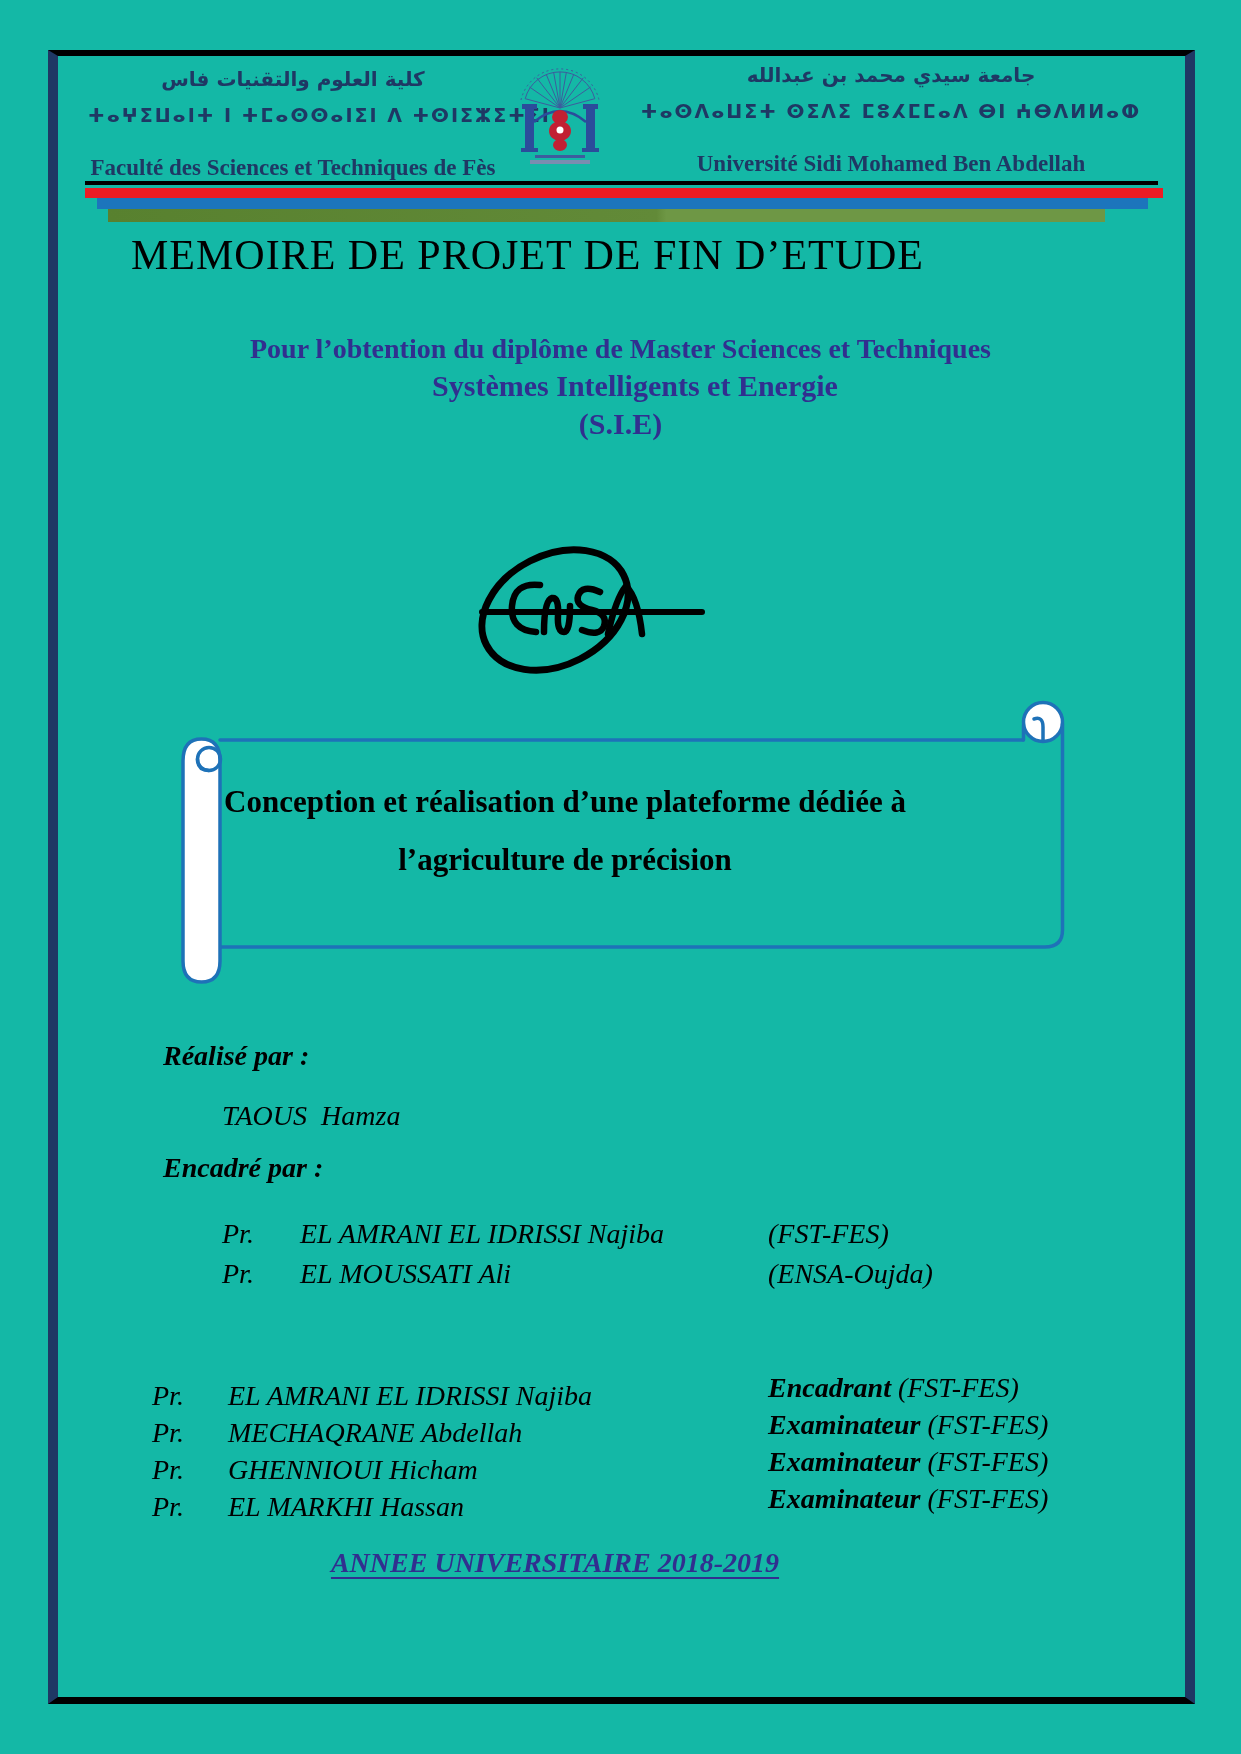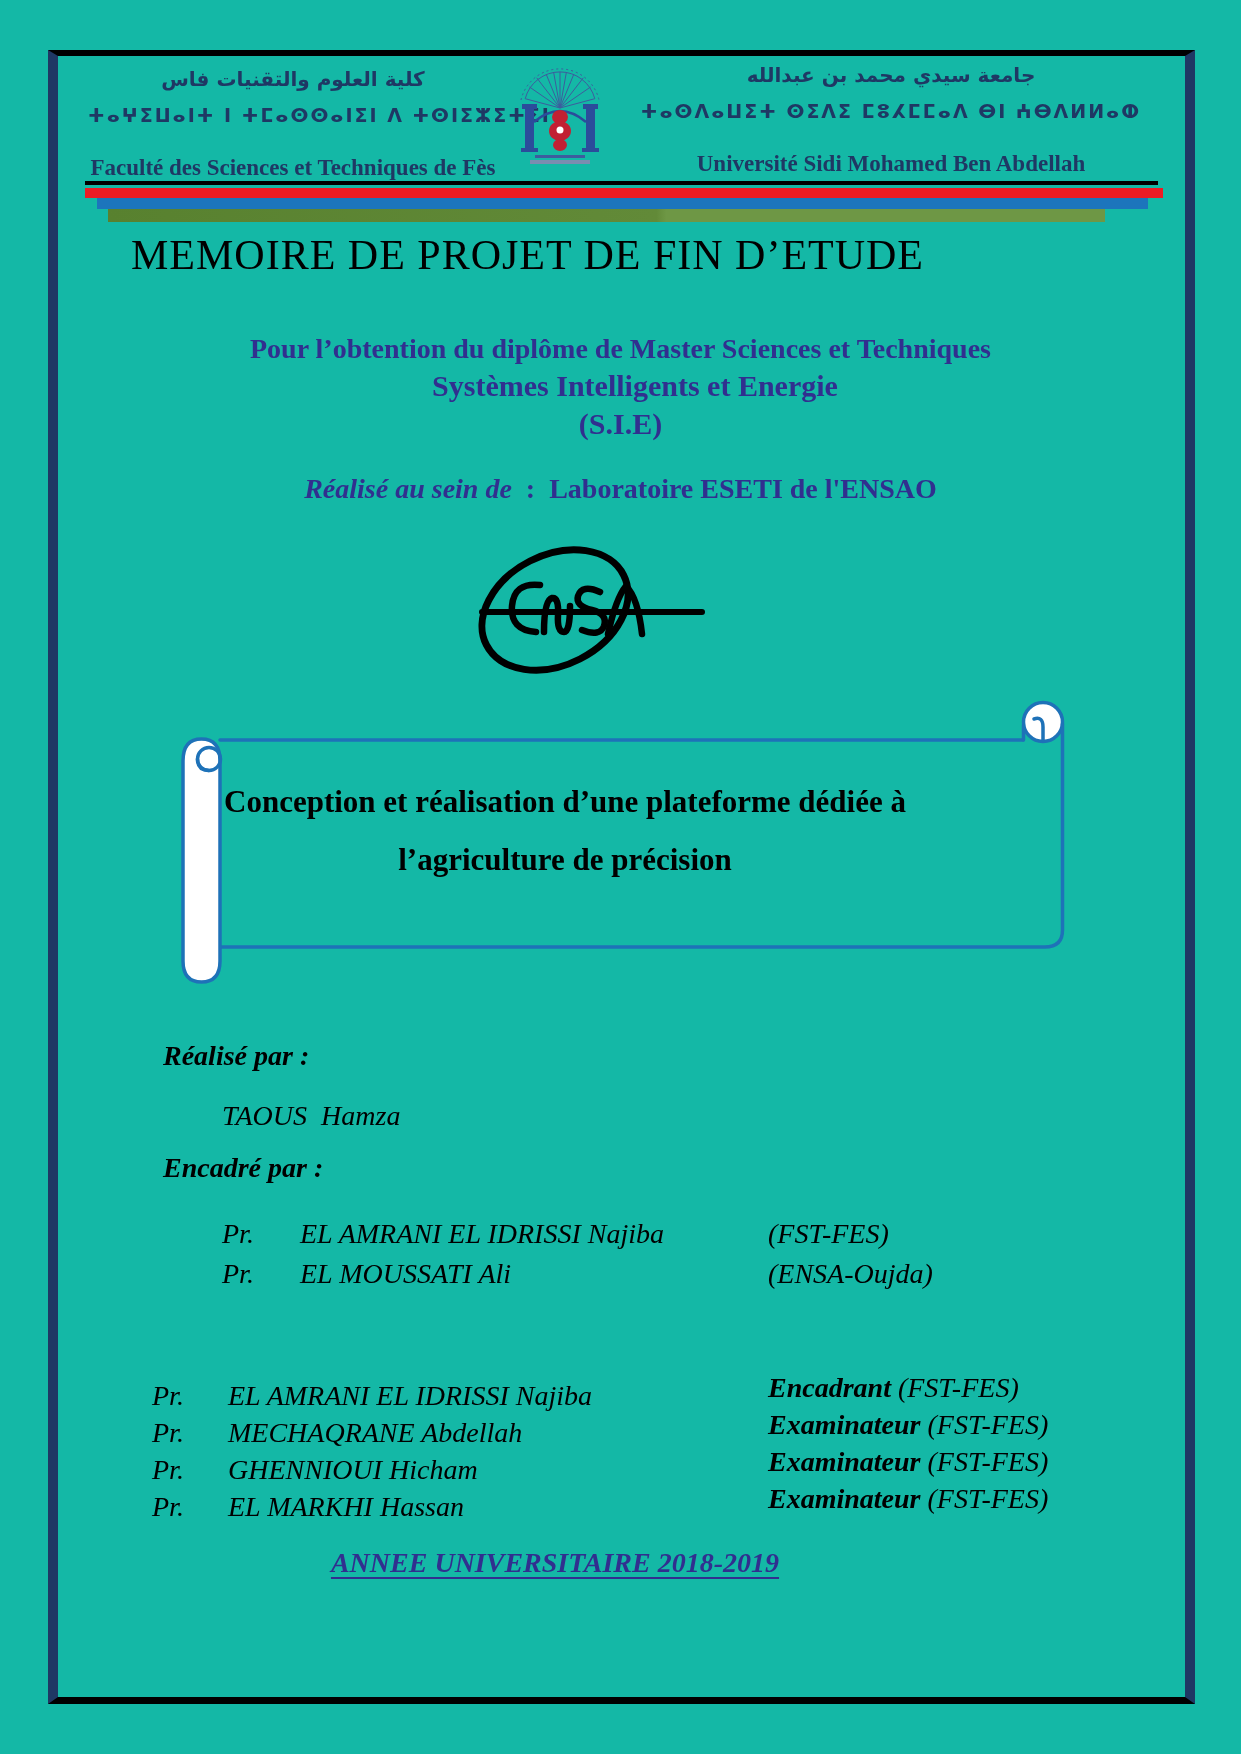--- a/index.html
+++ b/index.html
@@ -121,23 +121,20 @@
   <div class="bar" style="left:108px;top:209px;width:997px;height:13px;background:linear-gradient(90deg,#58812F 0%,#628A38 55%,#6E9745 56%,#6E9745 100%);"></div>
 
   <div id="memoire" class="abs">MEMOIRE DE PROJET DE FIN D’ETUDE</div>
 
   <div id="degree" class="abs">
     <div class="l1">Pour l’obtention du diplôme de Master Sciences et Techniques</div>
     <div class="l2">Systèmes Intelligents et Energie</div>
     <div class="l3">(S.I.E)</div>
   </div>
 
-  <div id="host" class="abs">
-    <span class="lbl">Réalisé au sein de</span><span style="white-space:pre;">  :  </span><span>Laboratoire ESETI de l'ENSAO</span>
-  </div>
 
   <svg class="abs" style="left:450px;top:540px;overflow:visible;" width="270" height="145" viewBox="0 0 270 145">
     <g fill="none" stroke="#000" stroke-linecap="round">
       <ellipse cx="105" cy="70" rx="77" ry="55" stroke-width="7" transform="rotate(-27 105 70)"></ellipse>
 
       <path d="M90 45 Q64 42 62 66 Q60 90 86 92" stroke-width="6.5"></path>
 
       <path d="M94 92 Q94 60 102 58 Q109 57 108 75 Q107 92 114 92 Q120 92 120 66" stroke-width="6.5"></path>
 
       <path d="M150 52 Q132 44 128 56 Q125 66 142 70 Q158 74 154 86 Q150 97 132 90" stroke-width="6.5"></path>

